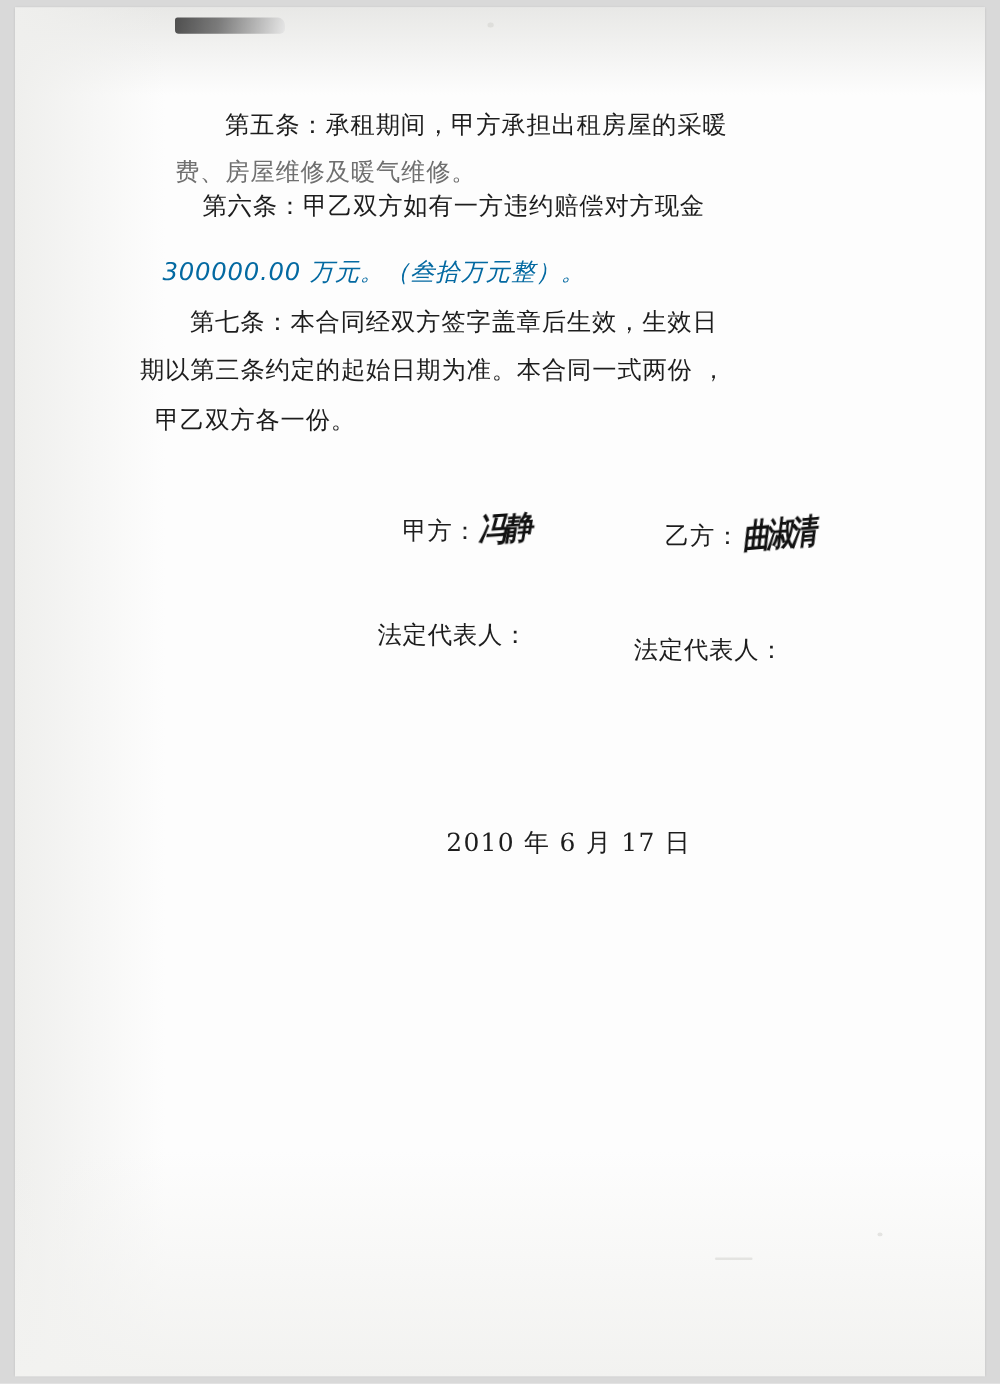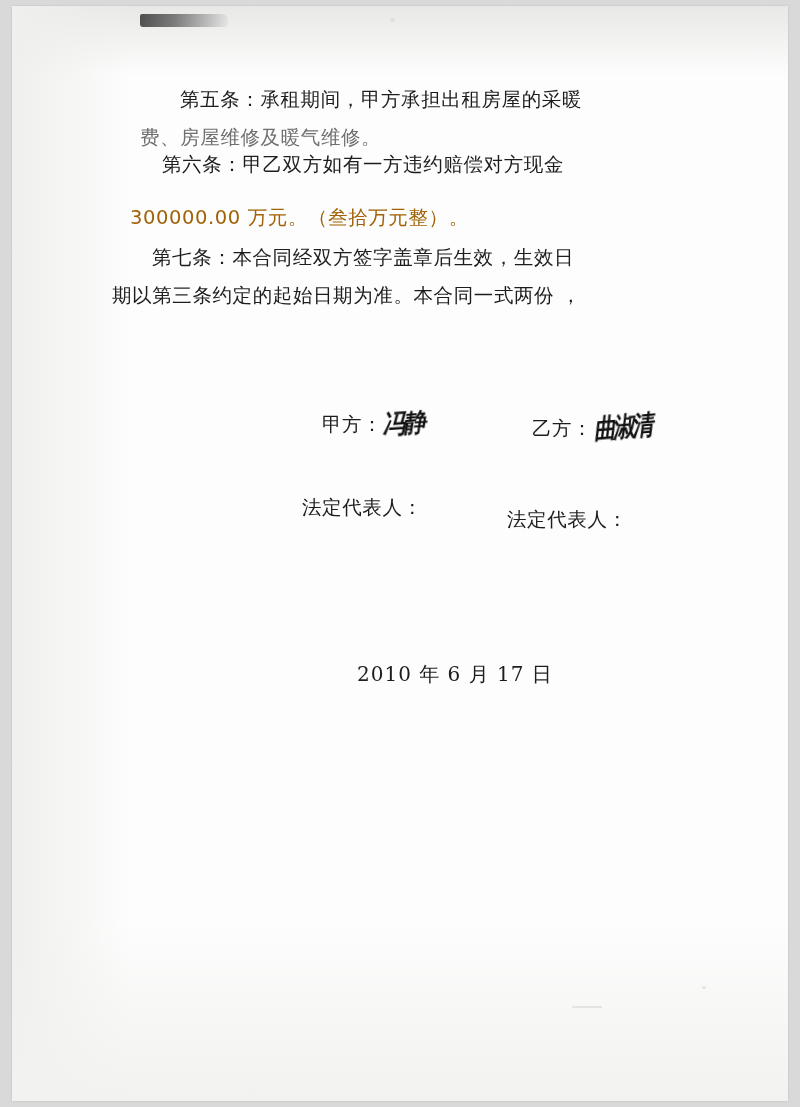--- a/index.html
+++ b/index.html
@@ -84,21 +84,22 @@
 
   .p-indent {
     text-indent: 40px;
   }
 
   .faded {
     color: #6f6f6f;
   }
 
   .faded-strong {
-    color: #a16207;
+    color: #0369a1;
+    font-style: italic;
   }
 
   
   .sig-row {
     position: absolute;
     font-family: "DejaVu Sans", "Liberation Sans", sans-serif;
     font-size: 19.5px;
     color: #1d1d1d;
     letter-spacing: 0.6px;
   }
@@ -145,20 +146,21 @@
   <div class="doc-body">
 
     <div class="para faded" style="left:128px; top:112px; width:620px;">费、房屋维修及暖气维修。</div>
     <div class="para p-indent" style="left:128px; top:74px; width:620px;">第五条：承租期间，甲方承担出租房屋的采暖</div>
 
     <div class="para p-indent" style="left:110px; top:139px; width:640px;">第六条：甲乙双方如有一方违约赔偿对方现金</div>
     <div class="para faded-strong" style="left:118px; top:192px; width:640px;">300000.00 万元。（叁拾万元整）。</div>
 
     <div class="para" style="left:100px; top:270px; width:660px;">期以第三条约定的起始日期为准。本合同一式两份 ，</div>
     <div class="para p-indent" style="left:100px; top:232px; width:650px;">第七条：本合同经双方签字盖章后生效，生效日</div>
+    <div class="para" style="left:112px; top:310px; width:640px;">甲乙双方各一份。</div>
 
     <div class="sig-row" style="left:310px; top:402px;">
       <span>甲方：</span><span class="handwriting">冯静</span>
     </div>
 
     <div class="sig-row" style="left:520px; top:406px;">
       <span>乙方：</span><span class="handwriting second">曲淑清</span>
     </div>
 
     <div class="sig-row" style="left:290px; top:488px;">法定代表人：</div>

